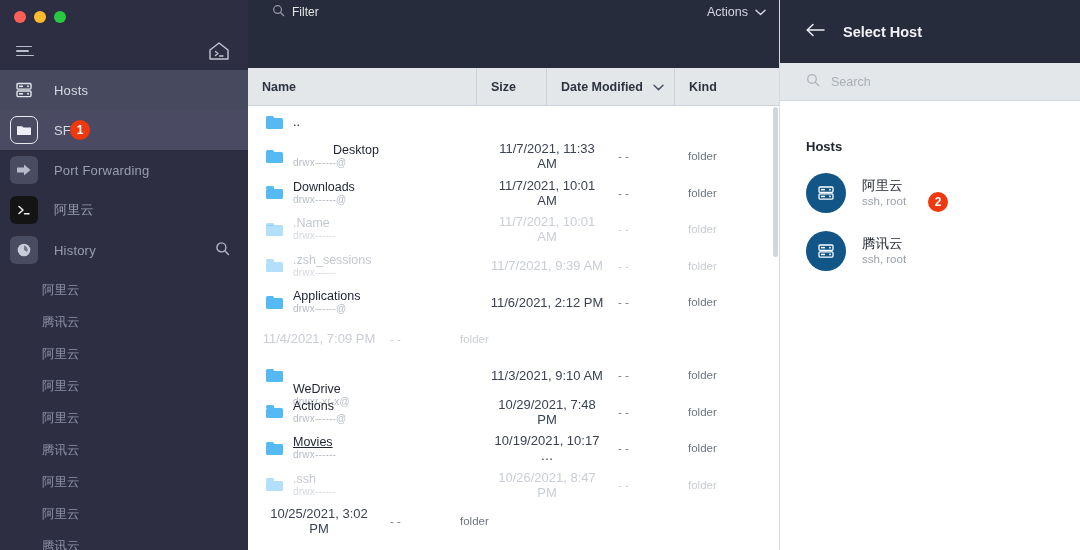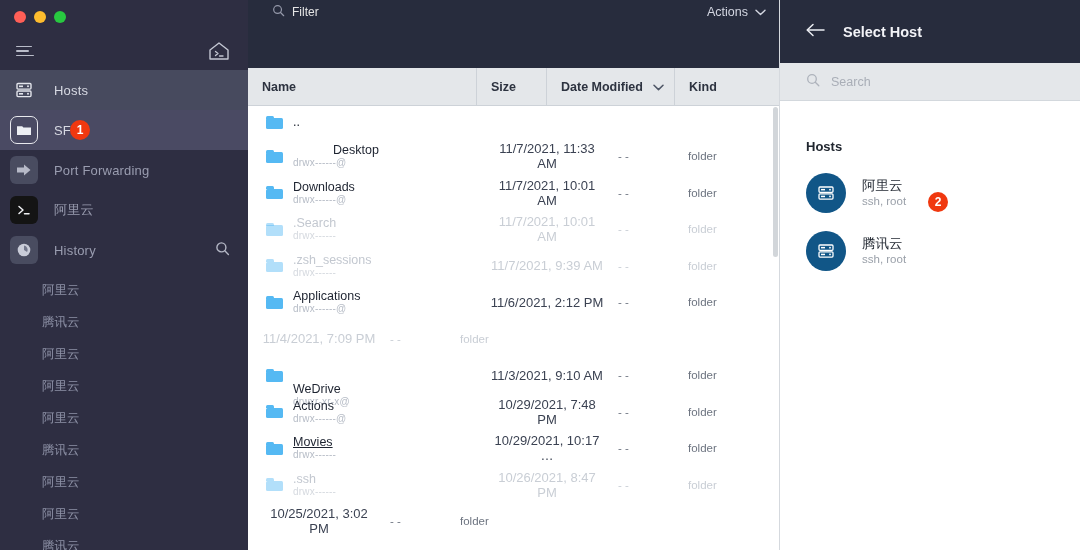--- a/index.html
+++ b/index.html
@@ -348,21 +348,21 @@
           <div class="r-size">- -</div>
           <div class="r-kind">folder</div>
         </div>
         <div class="row hidden-file">
           <div class="r-name">
             <span class="folder">
               <span class="tab" style="background:#55b9f3;opacity:0.45"></span>
               <span class="body" style="background:#55b9f3;opacity:0.45"></span>
             </span>
             <span>
-              <span class="fname" style="display: block;">.Search</span>
+              <span class="fname" style="display: block;">.Name</span>
               <span class="fperm" style="display: block;">drwx------</span>
             </span>
           </div>
           <div class="r-date">11/7/2021, 10:01 AM</div>
           <div class="r-size">- -</div>
           <div class="r-kind">folder</div>
         </div>
         <div class="row hidden-file">
           <div class="r-name">
             <span class="folder">
@@ -432,21 +432,21 @@
           <div class="r-name">
             <span class="folder">
               <span class="tab" style="background:#55b9f3;opacity:1"></span>
               <span class="body" style="background:#55b9f3;opacity:1"></span>
             </span>
             <span>
               <span class="fname" style="display: block; text-decoration: underline;">Movies</span>
               <span class="fperm" style="display: block;">drwx------</span>
             </span>
           </div>
-          <div class="r-date">10/29/2021, 10:17 …</div>
+          <div class="r-date">10/19/2021, 10:17 …</div>
           <div class="r-size">- -</div>
           <div class="r-kind">folder</div>
         </div>
         <div class="row hidden-file">
           <div class="r-name">
             <span class="folder">
               <span class="tab" style="background:#55b9f3;opacity:0.45"></span>
               <span class="body" style="background:#55b9f3;opacity:0.45"></span>
             </span>
             <span>

